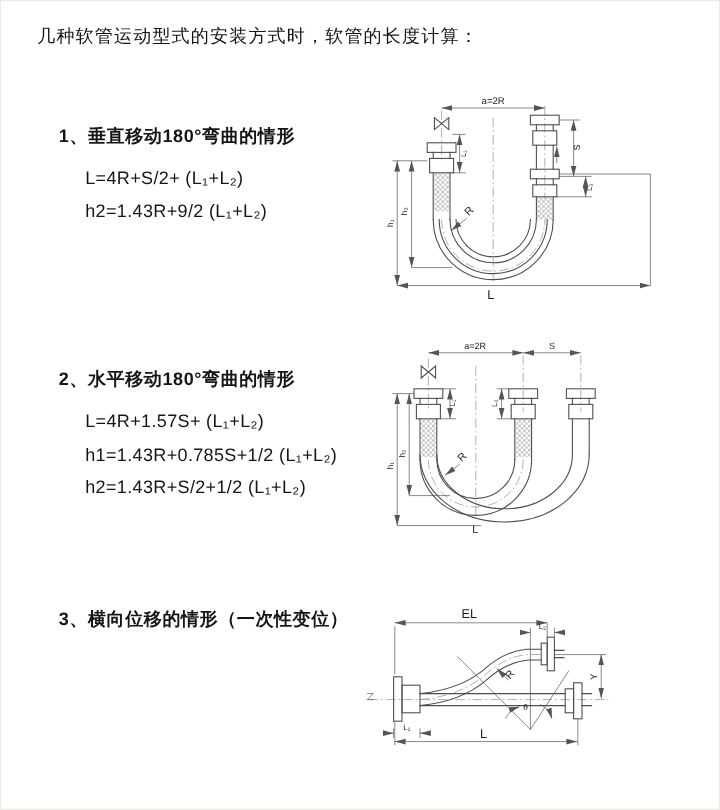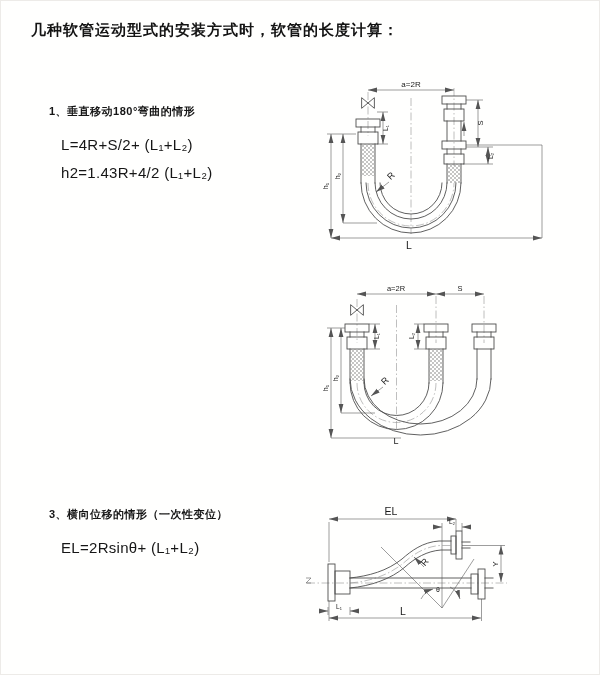--- a/index.html
+++ b/index.html
@@ -1,50 +1,57 @@
 <!DOCTYPE html>
 <html><head>
 <meta charset="utf-8">
 <style>
   html,body{margin:0;padding:0}
   body{width:600px;height:675px;background:#ffffff;font-family:"Liberation Sans",sans-serif}
   .page{position:relative;width:600px;height:675px;background:#fffffe;overflow:hidden;
         border:1px solid #edebe8;box-sizing:border-box}
-  .title{position:absolute;left:30px;top:20px;font-size:15px;font-weight:700;color:#141414;letter-spacing:1px}
+  .title{position:absolute;left:30px;top:20px;font-size:15px;font-weight:400;color:#141414;letter-spacing:1px}
   .sec{position:absolute;left:48px;color:#161616}
-  .sec .h{font-size:11px;font-weight:700;letter-spacing:.5px}
-  .fl{margin:12px 0 0 12px}
+  .sec .h{font-size:15px;font-weight:700;letter-spacing:.5px}
+  .fl{margin:12px 0 0 22px}
   .f{font-size:15px;line-height:27.5px;letter-spacing:.3px;white-space:pre}
   svg.dg{position:absolute}
   svg .ol{fill:none;stroke:#4e4e4e;stroke-width:.9;stroke-linecap:square}
   svg .dim{fill:none;stroke:#5a5a5a;stroke-width:.6}
   svg .cl{fill:none;stroke:#8a8a8a;stroke-width:.55;stroke-dasharray:8 2.5 1.5 2.5}
   svg text{fill:#1c1c1c;font-family:"Liberation Sans",sans-serif}
   .t65{font-size:6.5px}.t7{font-size:7px}.t75{font-size:7.5px}.t8{font-size:8px}.t9{font-size:9px}.t10{font-size:10.5px}
 </style>
 </head>
 <body>
 
 <div class="page">
 
   <div class="title">几种软管运动型式的安装方式时，软管的长度计算：</div>
 
   <section class="sec" style="top:103px">
     <div class="h">1、垂直移动180°弯曲的情形</div>
     <div class="fl">
       <div class="f">L=4R+S/2+ (L₁+L₂)</div>
-      <div class="f">h2=1.43R+4/2 (L₁+L₂)</div>
+      <div class="f">h2=1.43R+9/2 (L₁+L₂)</div>
     </div>
   </section>
 
+  <section class="sec" style="top:306px">
+    <div class="h">2、水平移动180°弯曲的情形</div>
+    <div class="fl">
+      <div class="f">L=4R+1.57S+ (L₁+L₂)</div>
+      <div class="f">h1=1.43R+0.785S+1/2 (L₁+L₂)</div>
+      <div class="f">h2=1.43R+S/2+1/2 (L₁+L₂)</div>
+    </div>
+  </section>
 
   <section class="sec" style="top:506px">
     <div class="h">3、横向位移的情形（一次性变位）</div>
     <div class="fl">
-      <div class="f">EL=2Rsinθ+ (L₁+L₂)</div>
     </div>
   </section>
 
   <svg class="dg" style="left:312px;top:75px" width="265" height="180" viewBox="0 0 265 180">
     <defs>
       <marker id="a1" markerWidth="10" markerHeight="6" refX="9" refY="3" orient="auto-start-reverse" markerUnits="userSpaceOnUse">
         <path d="M0,0.6 L9,3 L0,5.4 Z" fill="#555"></path>
       </marker>
       <pattern id="hat1" width="4" height="4" patternUnits="userSpaceOnUse">
         <path d="M0,4 L4,0 M0,0 L4,4" stroke="#8a8a8a" stroke-width="0.5"></path>

